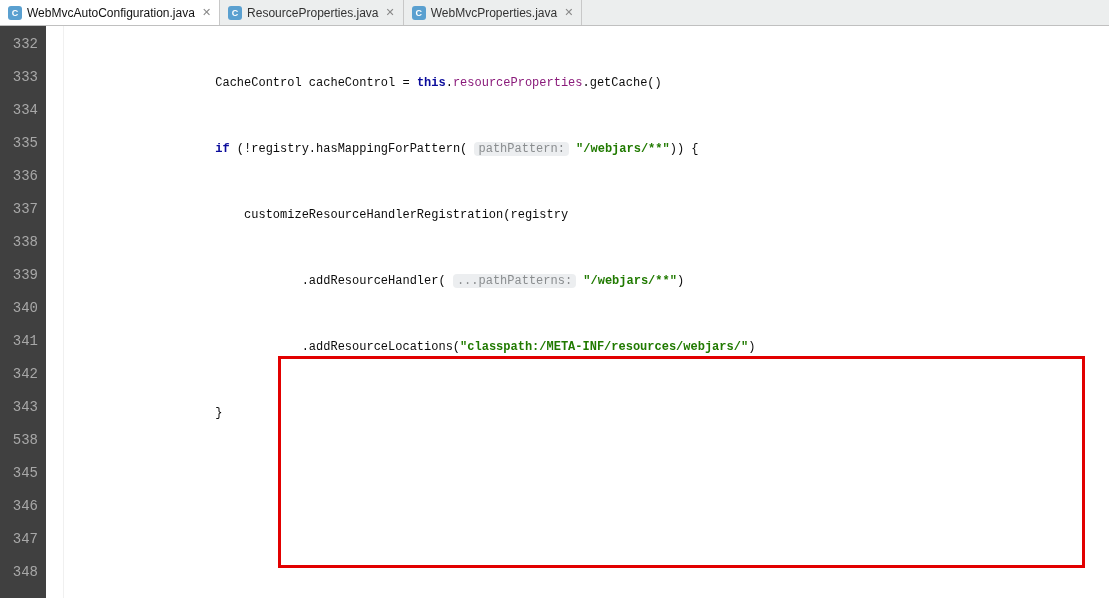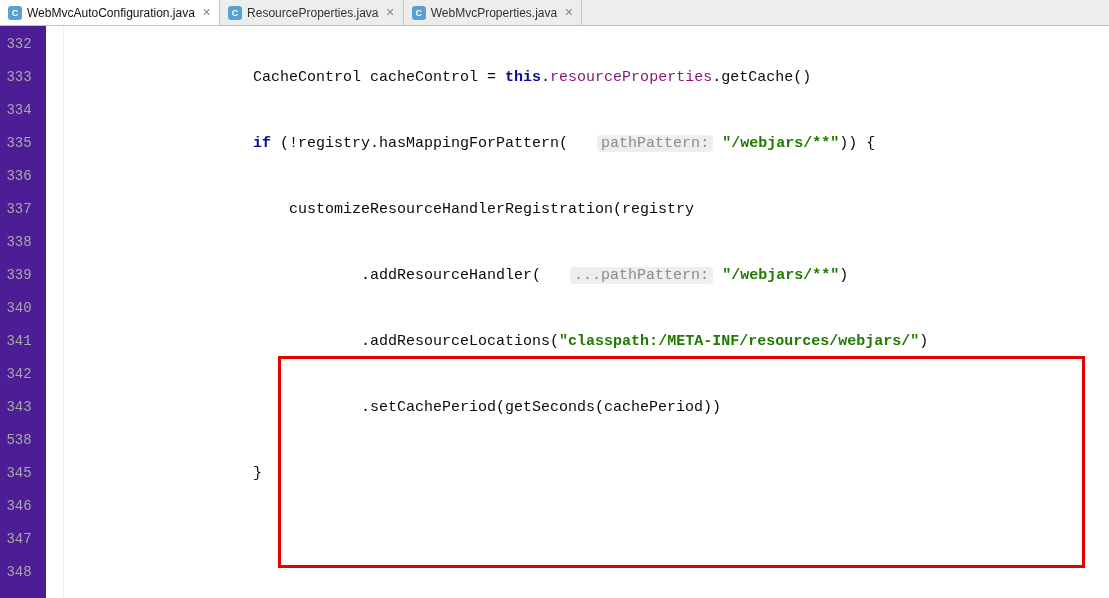--- a/index.html
+++ b/index.html
@@ -54,62 +54,61 @@
   color: #888;
   font-size: 11px;
   margin-left: 2px;
 }
 .editor {
   display: flex;
   height: calc(100% - 26px);
 }
 .gutter {
   width: 46px;
-  background: #4c1d95;
+  background: #404040;
   color: #a8a8a8;
-  text-align: center;
+  text-align: right;
   font-size: 14px;
   padding-top: 2px;
   user-select: none;
 }
 .gutter .ln {
   height: 33px;
   line-height: 33px;
   padding-right: 8px;
 }
 .fold-col {
   width: 18px;
   background: #ffffff;
   border-right: 1px solid #f0f0f0;
 }
 .code {
   flex: 1;
   position: relative;
-  padding-top: 2px;
+  padding-top: 8px;
   white-space: pre;
-  font-size: 15px;
+  font-size: 12px;
   line-height: 33px;
   color: #0b0b0b;
 }
 .row {
   height: 33px;
   display: block;
   position: relative;
 }
 
 .kw { color: #0a0b9b; font-weight: bold; }
 .field { color: #8a1a7a; }
 .str { color: #207a00; font-weight: bold; }
 .hint-bg {
   background: #eceef0;
   color: #8a8d8f;
   padding: 0 4px;
   border-radius: 4px;
   font-style: normal;
-  margin-left: 20px;
 }
 
 .highlight-box {
   position: absolute;
   border: 3px solid #e20000;
   pointer-events: none;
 }
 .blur-right {
   position: absolute;
   right: 0;
@@ -159,23 +158,22 @@
     <div class="ln">346</div>
     <div class="ln">347</div>
     <div class="ln">348</div>
   </div>
   <div class="fold-col"></div>
 
   <div class="code">
 <span class="row">                     <span>CacheControl cacheControl = </span><span class="kw">this</span><span>.</span><span class="field">resourceProperties</span><span>.getCache()</span></span>
 <span class="row">                     <span class="kw">if</span><span> (!registry.hasMappingForPattern( </span><span class="hint-bg">pathPattern:</span><span> </span><span class="str">"/webjars/**"</span><span>)) {</span></span>
 <span class="row">                         <span>customizeResourceHandlerRegistration(registry</span></span>
-<span class="row">                                 <span>.addResourceHandler( </span><span class="hint-bg">...pathPattern:</span><span> </span><span class="str">"/webjars/**"</span><span>)</span></span>
+<span class="row">                                 <span>.addResourceHandler( </span><span class="hint-bg">...pathPatterns:</span><span> </span><span class="str">"/webjars/**"</span><span>)</span></span>
 <span class="row">                                 <span>.addResourceLocations(</span><span class="str">"classpath:/META-INF/resources/webjars/"</span><span>)</span></span>
-<span class="row">                                 <span>.setCachePeriod(getSeconds(cachePeriod))</span></span>
 <span class="row">                     <span>}</span></span>
 
 
 
 
 
 
 
 
     <div class="blur-right"></div>

